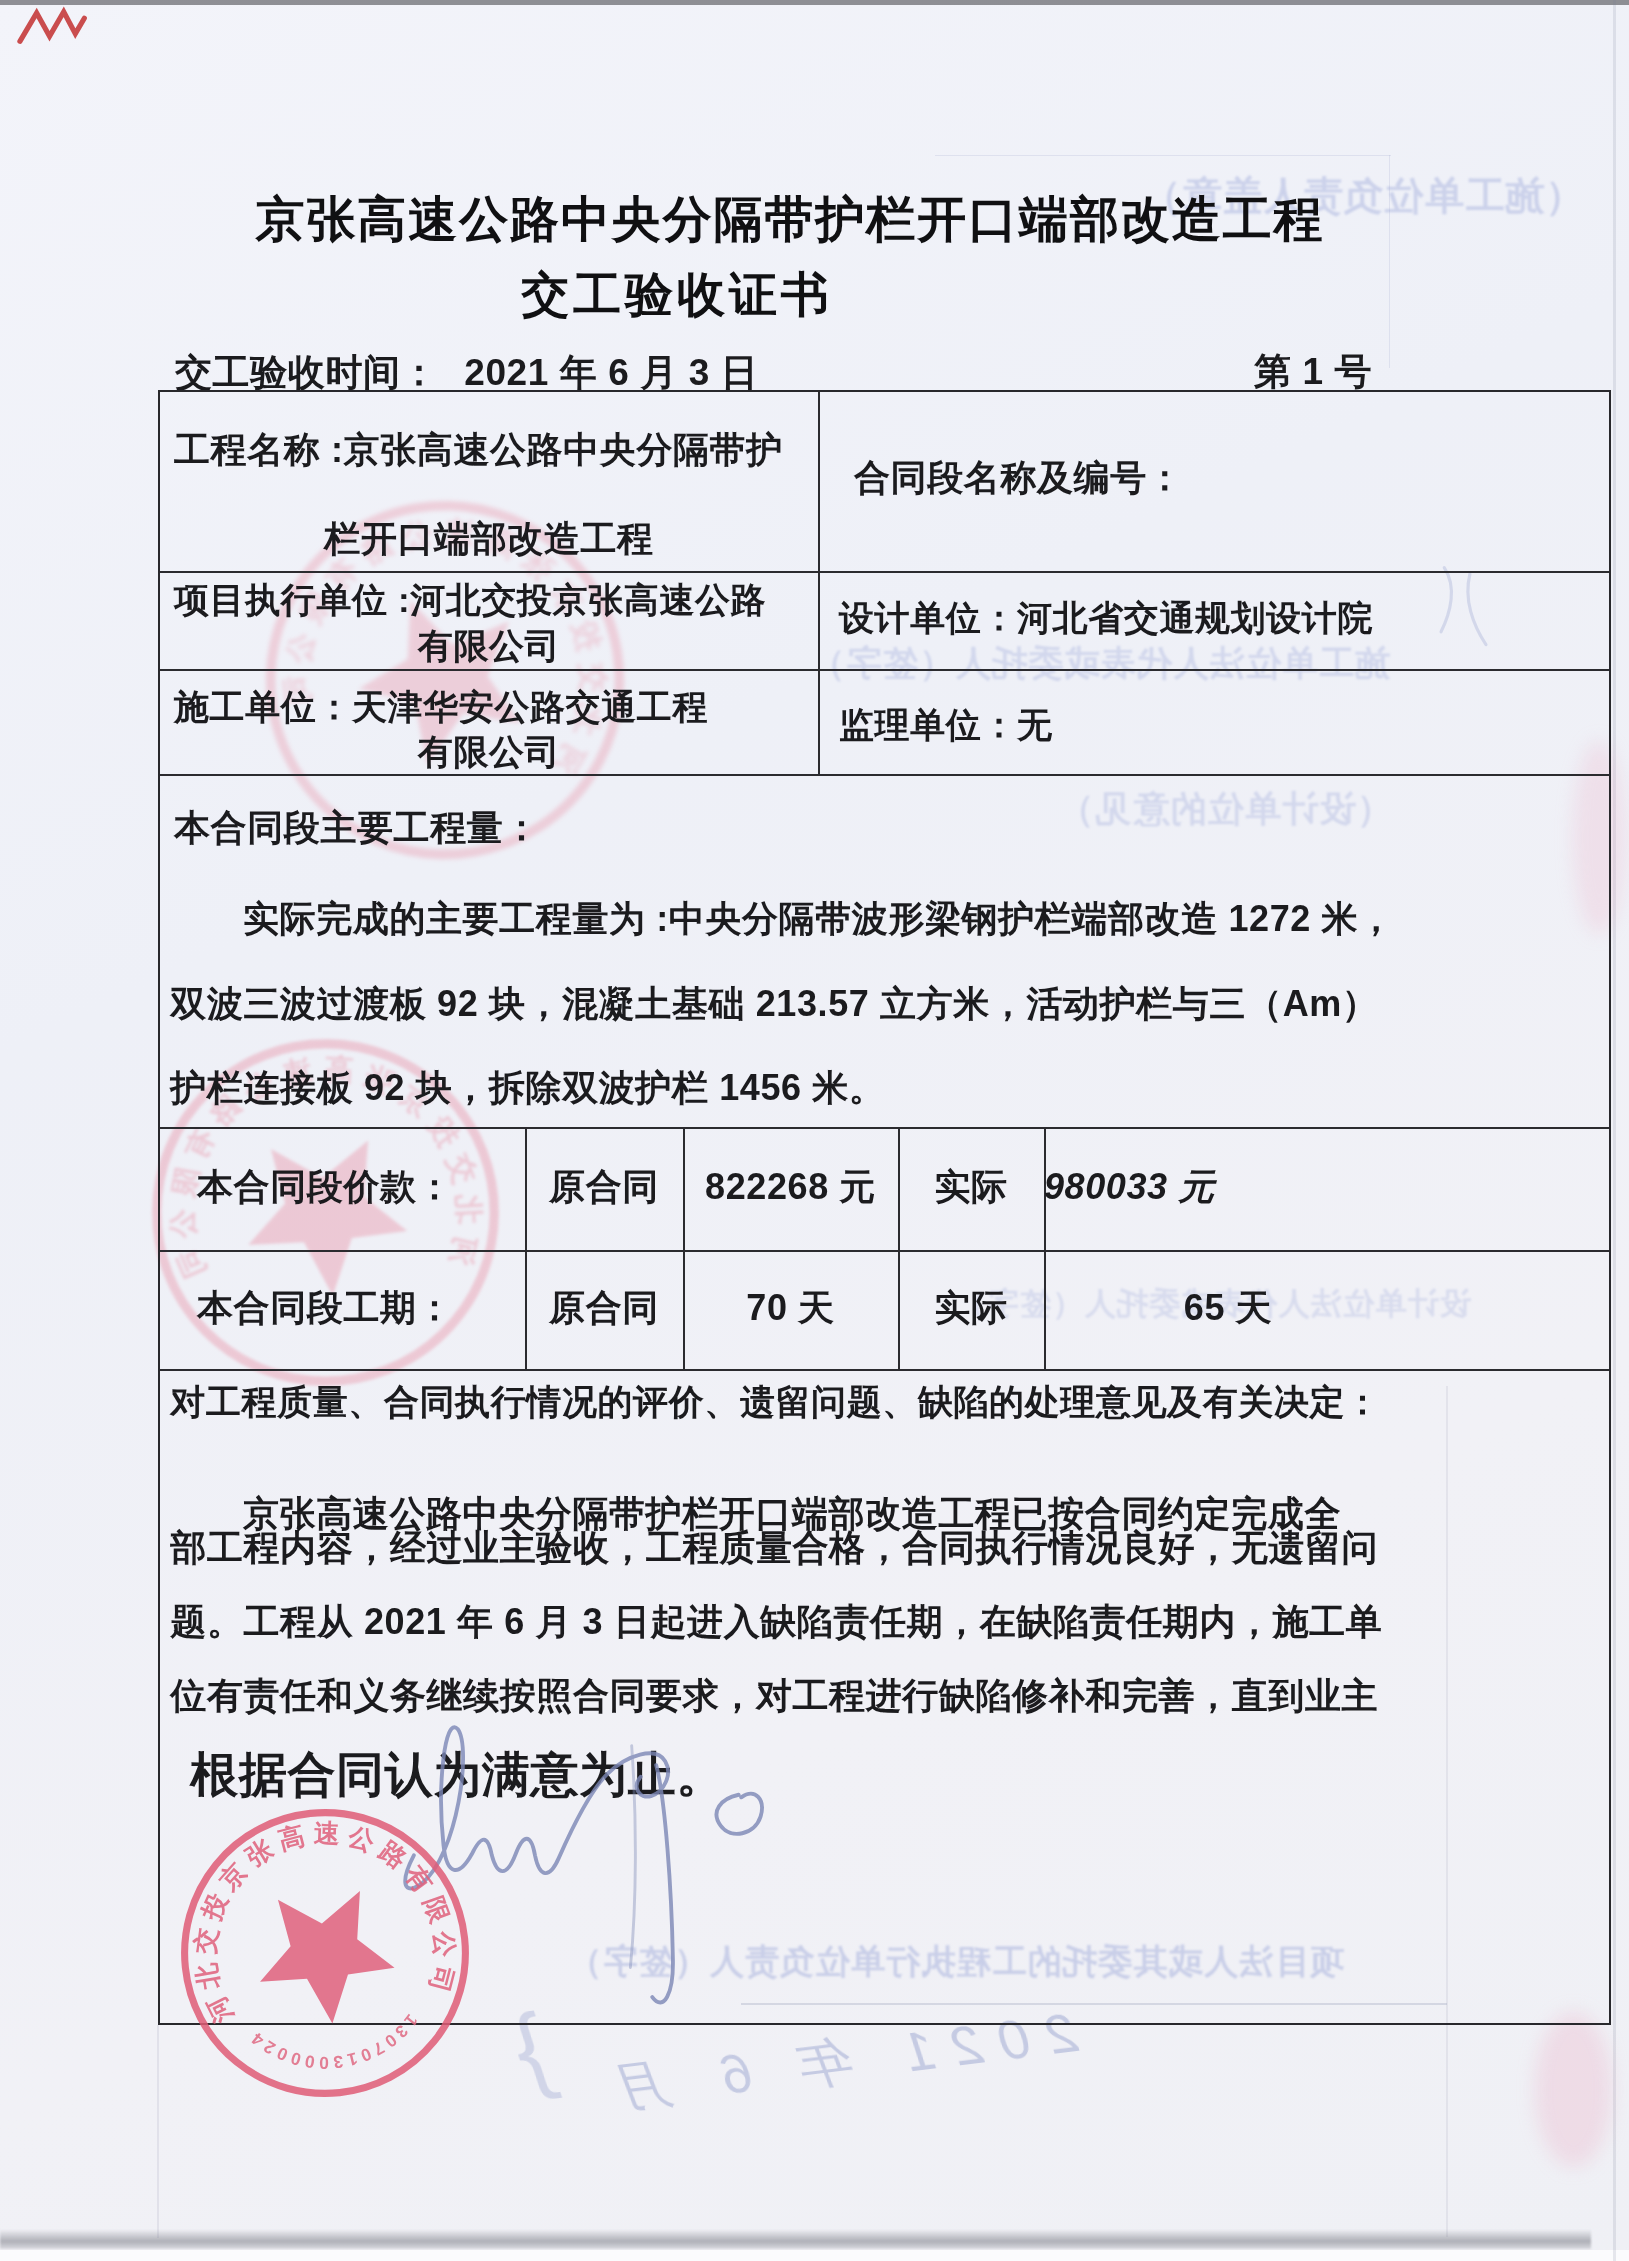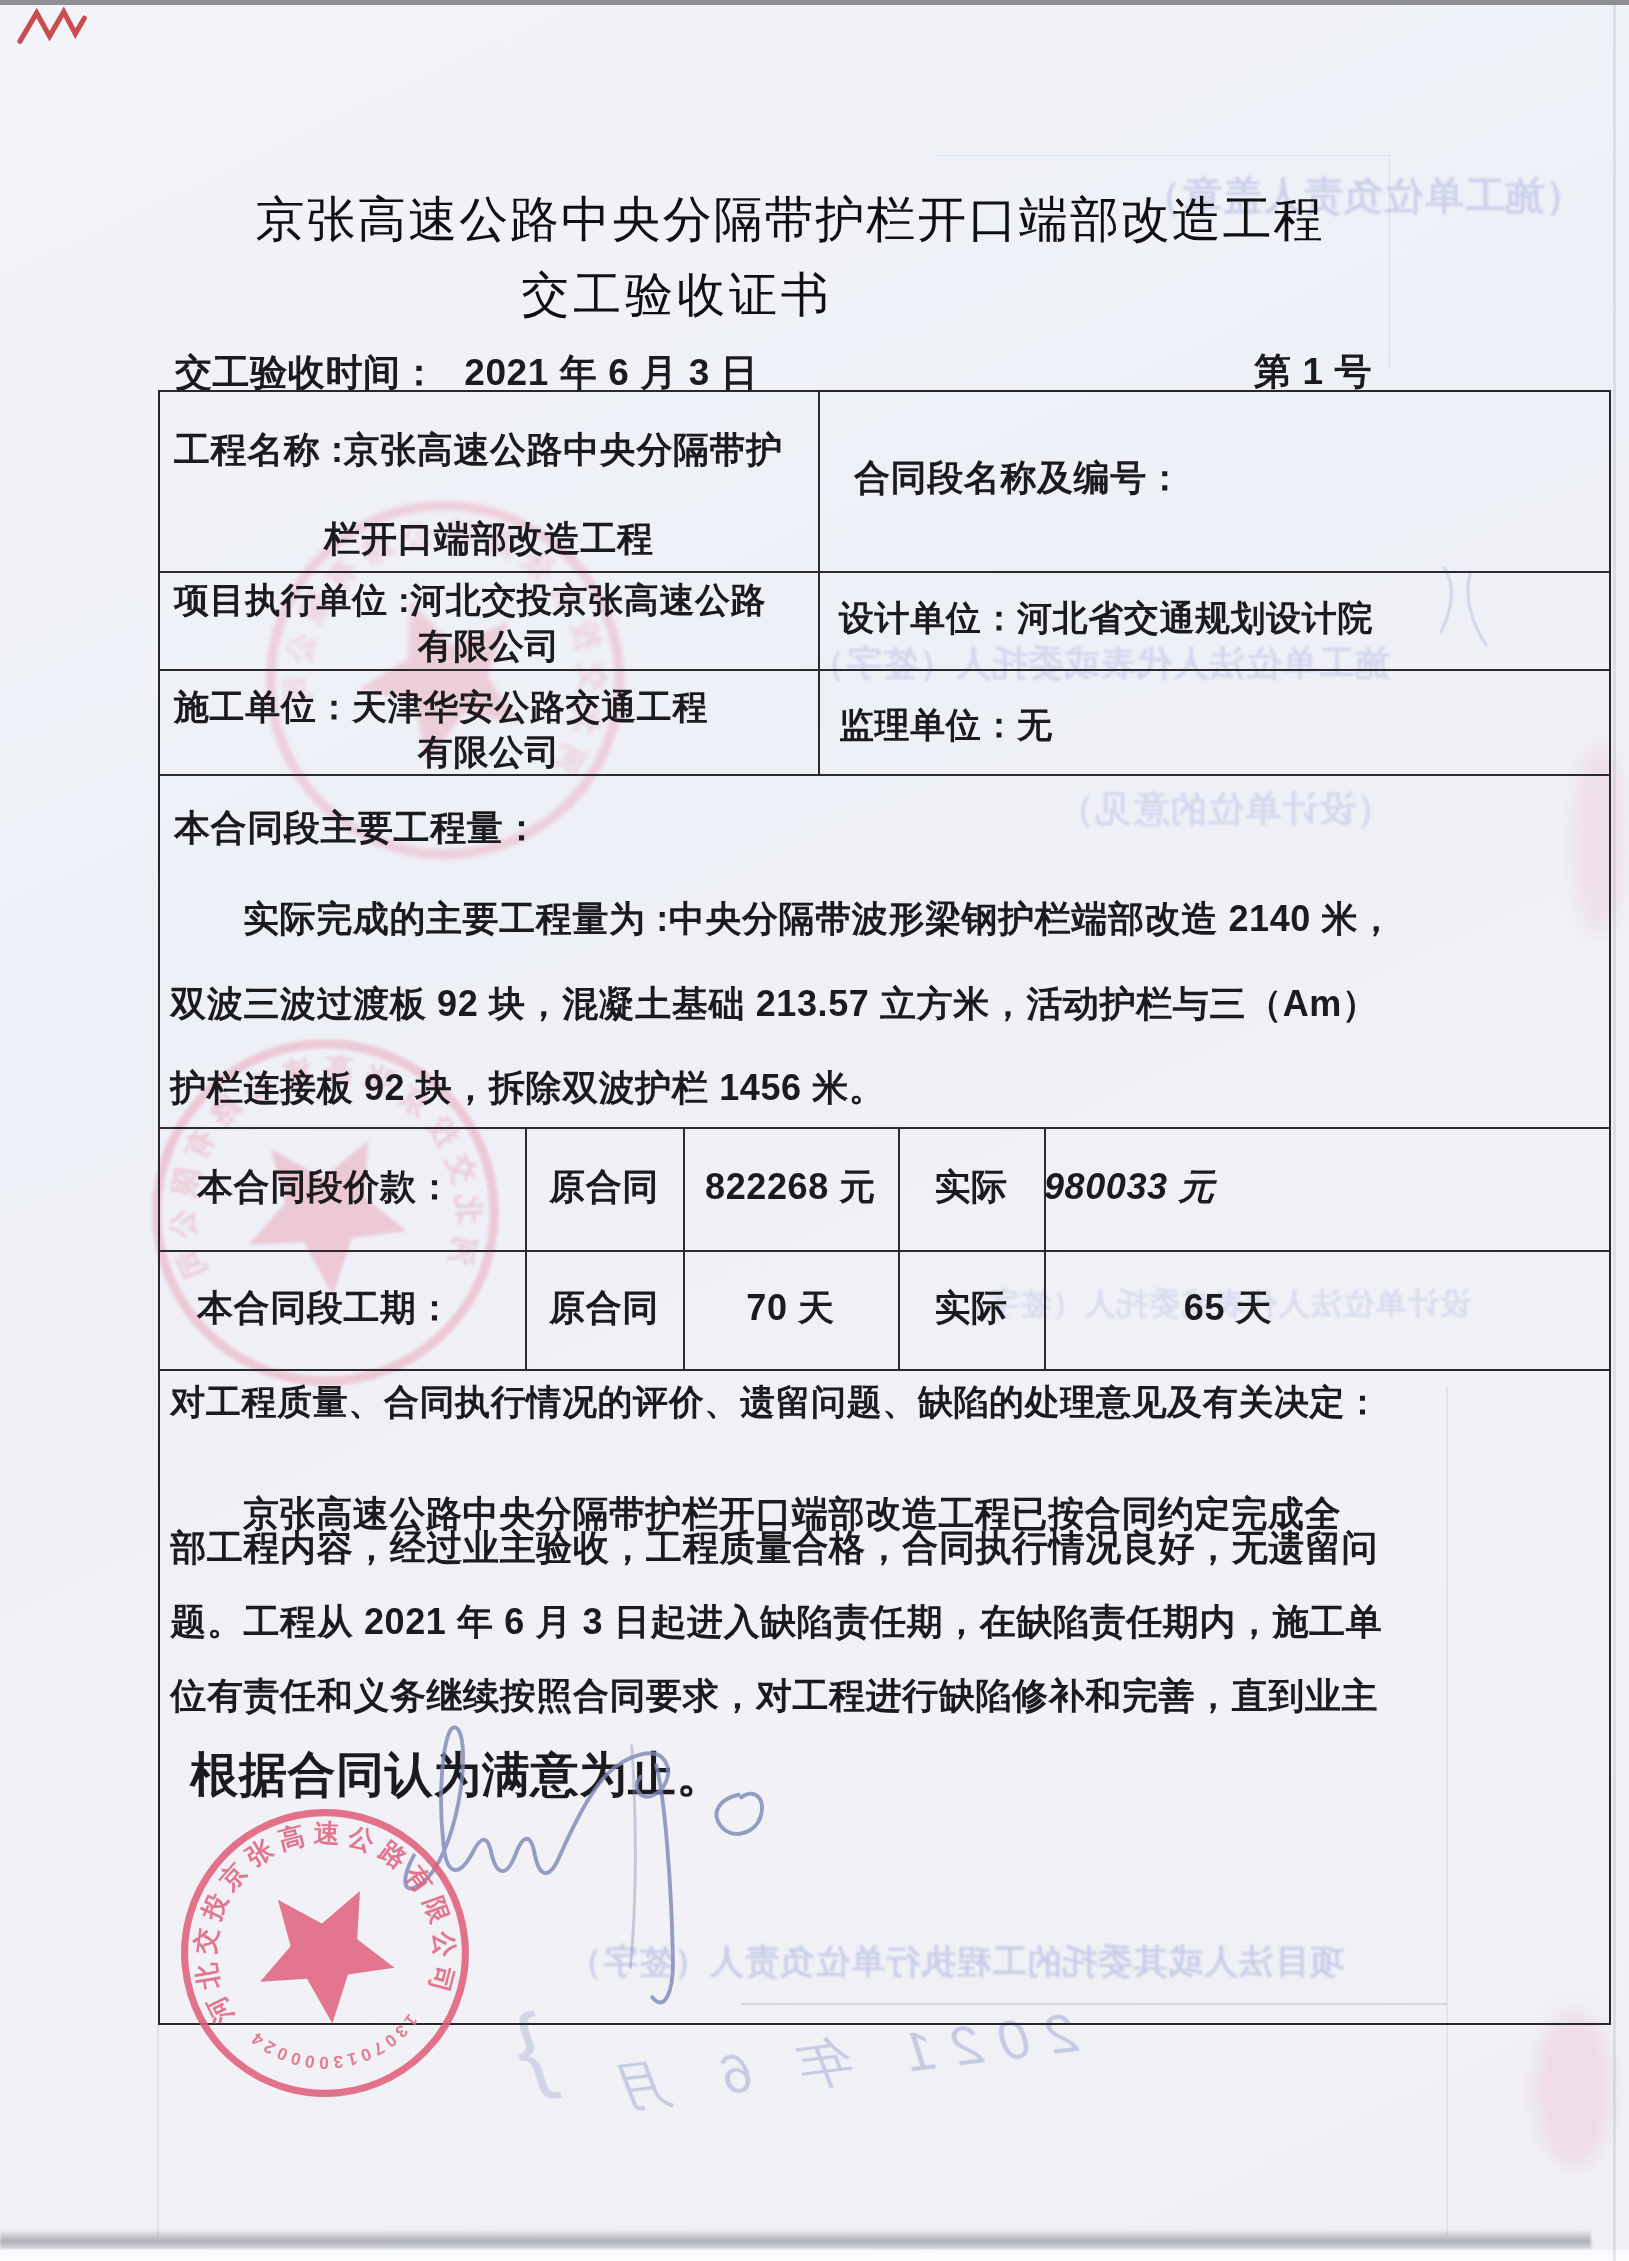--- a/index.html
+++ b/index.html
@@ -4,21 +4,21 @@
 <style>
   html,body{margin:0;padding:0;background:#dfe1e8;}
   .page{
     position:relative; width:1630px; height:2261px; overflow:hidden;
     background:linear-gradient(155deg,#f3f4fa 0%,#eef0f7 35%,#f1f1f6 70%,#eff0f5 100%);
     font-family:"Liberation Sans", sans-serif;
     color:#1b1b1e;
   }
   .abs{position:absolute;}
   .doc-text{font-weight:600; letter-spacing:0.6px; white-space:nowrap;}
-  .title{font-weight:400; color:#101012; letter-spacing:1.9px; white-space:nowrap;}
+  .title{font-weight:700; color:#101012; letter-spacing:1.9px; white-space:nowrap;}
   
   .tframe{border:2.6px solid #28282c; box-sizing:border-box; background:transparent;}
   .hline{position:absolute; left:0; right:0; height:1.9px; background:#2b2b2f;}
   .vline{position:absolute; width:1.9px; background:#2b2b2f;}
   .cellline{line-height:1.0;}
   
   .bleed{
     position:absolute; transform:scaleX(-1); transform-origin:center;
     color:#93a0d6; font-weight:700; opacity:.38; filter:blur(1px);
     white-space:nowrap; letter-spacing:1.3px;
@@ -123,21 +123,21 @@
 
     <div class="abs doc-text cellline" style="left:14px; top:190px; font-size:35px;text-align:center;">项目执行单位 :河北交投京张高速公路</div>
     <div class="abs doc-text cellline" style="left:0; top:236px; width:658px; text-align:center; font-size:35px;">有限公司</div>
     <div class="abs doc-text cellline" style="left:679px; top:208px; font-size:35px;">设计单位：河北省交通规划设计院</div>
 
     <div class="abs doc-text cellline" style="left:14px; top:297px; font-size:35px;">施工单位：天津华安公路交通工程</div>
     <div class="abs doc-text cellline" style="left:0; top:342px; width:658px; text-align:center; font-size:35px;">有限公司</div>
     <div class="abs doc-text cellline" style="left:679px; top:315px; font-size:35px;">监理单位：无</div>
 
     <div class="abs doc-text cellline" style="left:14px; top:418px; font-size:36px;">本合同段主要工程量：</div>
-    <div class="abs doc-text cellline" style="left:83px; top:509px; font-size:36px;">实际完成的主要工程量为 :中央分隔带波形梁钢护栏端部改造 2140 米，</div>
+    <div class="abs doc-text cellline" style="left:83px; top:509px; font-size:36px;">实际完成的主要工程量为 :中央分隔带波形梁钢护栏端部改造 1272 米，</div>
     <div class="abs doc-text cellline" style="left:10.3px;  top:594px; font-size:36px;">双波三波过渡板 92 块，混凝土基础 213.57 立方米，活动护栏与三（Am）</div>
     <div class="abs doc-text cellline" style="left:10.3px;  top:678px; font-size:36px;">护栏连接板 92 块，拆除双波护栏 1456 米。</div>
 
     <div class="abs doc-text cellline" style="left:37px; top:777px; font-size:36px;">本合同段价款：</div>
     <div class="abs doc-text cellline" style="left:365px; top:777px; width:158px; text-align:center; font-size:36px;">原合同</div>
     <div class="abs doc-text cellline" style="left:523px; top:777px; width:215px; text-align:center; font-size:36px;">822268 元</div>
     <div class="abs doc-text cellline" style="left:738px; top:777px; width:146px; text-align:center; font-size:36px;">实际</div>
     <div class="abs doc-text cellline" style="left:884px; top:777px; width:368px; text-align:left; font-size:36px;font-style:italic;">980033 元</div>
 
     <div class="abs doc-text cellline" style="left:37px; top:898px; font-size:36px;">本合同段工期：</div>

